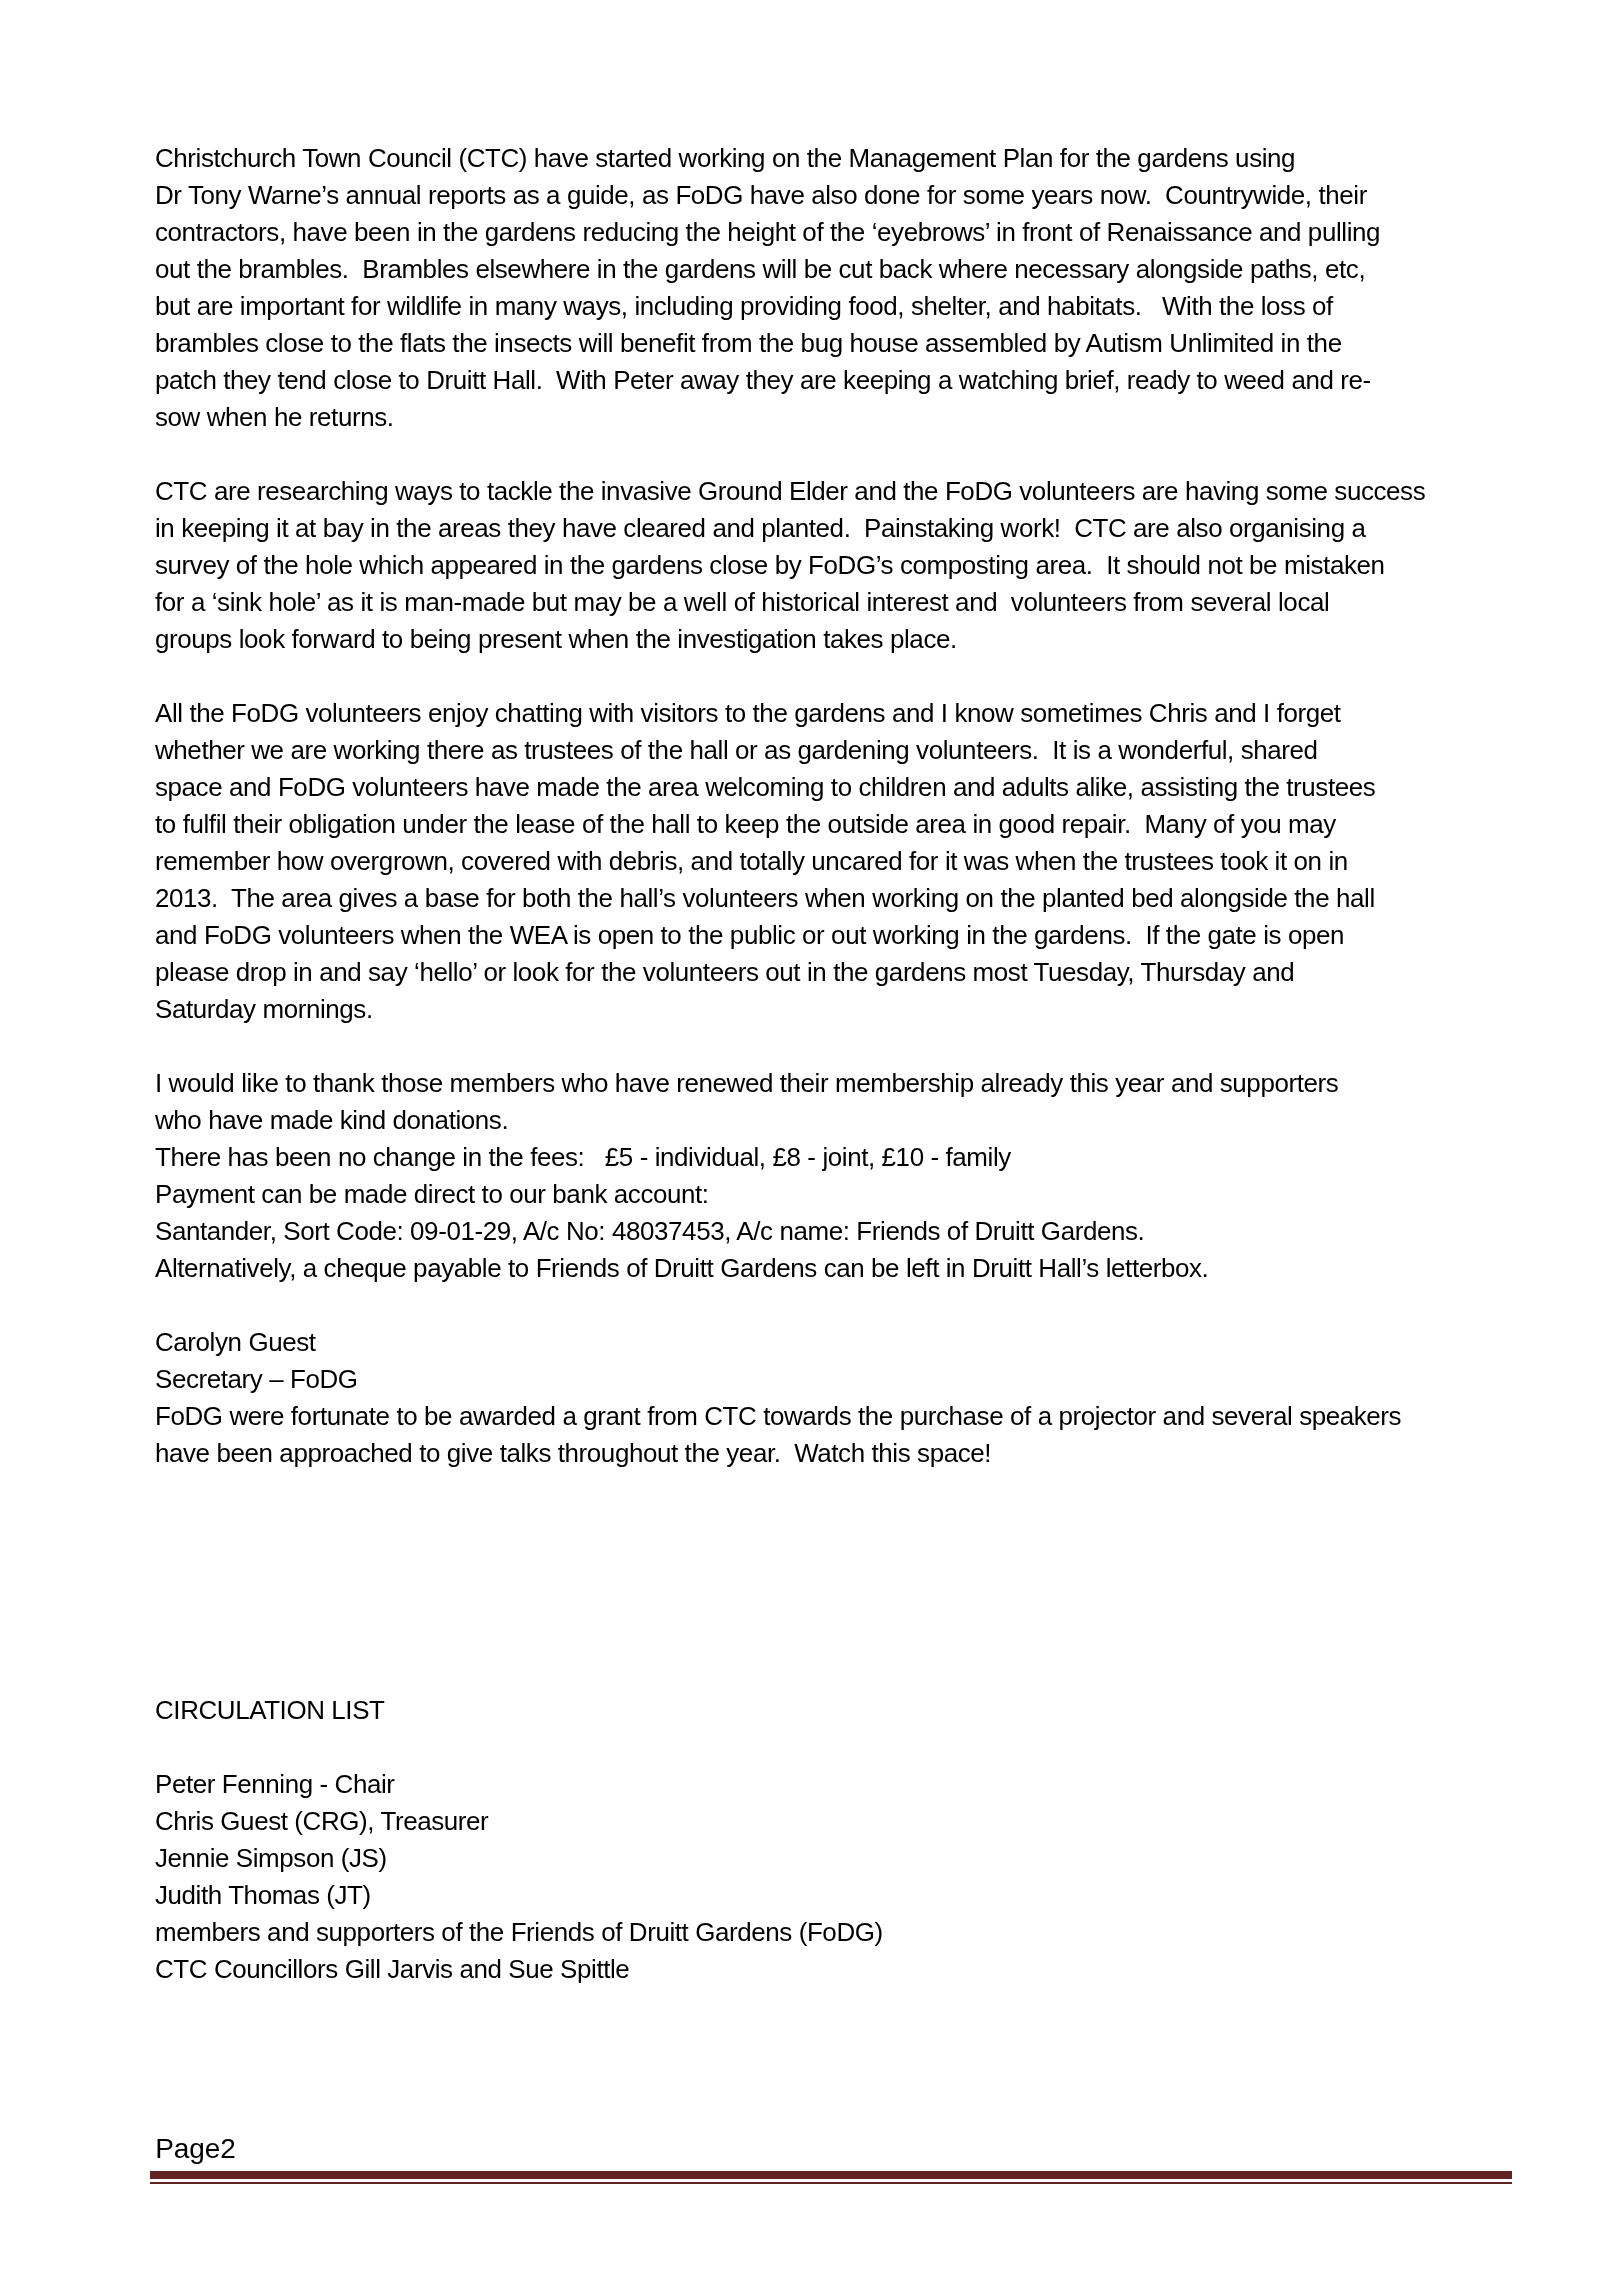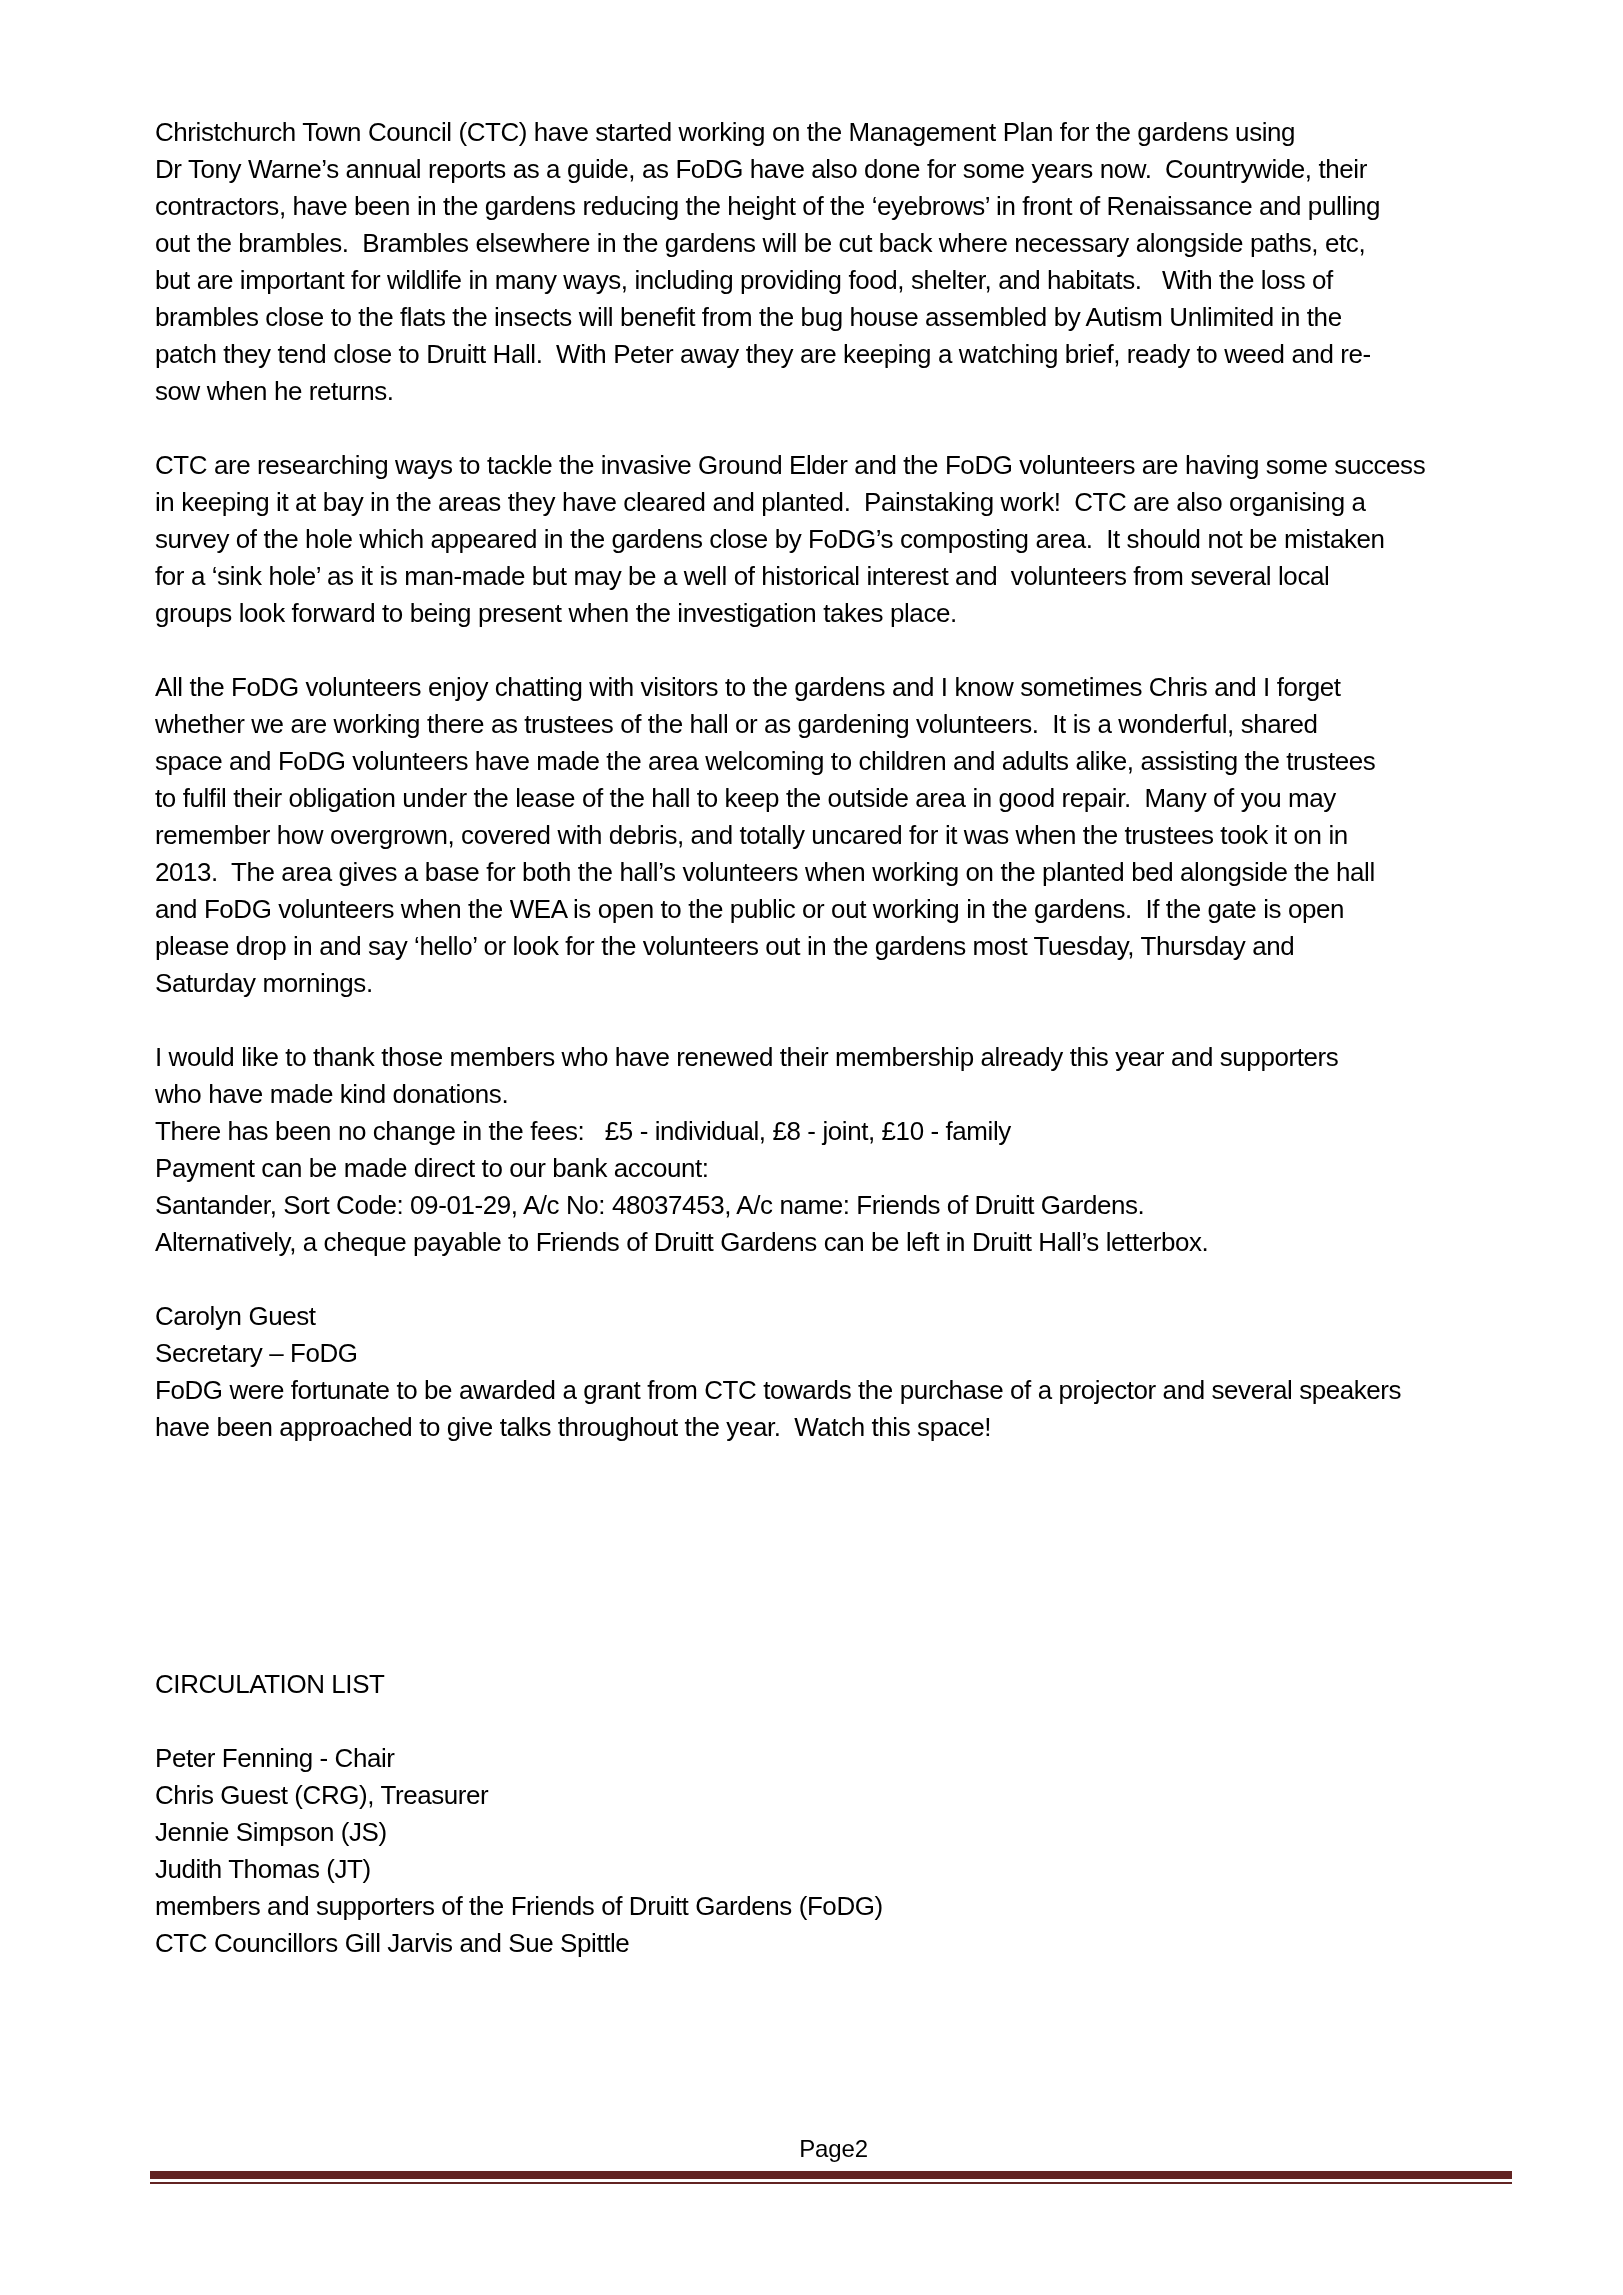--- a/index.html
+++ b/index.html
@@ -11,21 +11,21 @@
     width: 1623px;
     height: 2295px;
     position: relative;
     overflow: hidden;
     color: #000000;
     font-family: "Liberation Sans", "DejaVu Sans", sans-serif;
   }
   .page-body {
     position: absolute;
     left: 155px;
-    top: 114px;
+    top: 140px;
     width: 1361px;
   }
   .line {
     font-size: 26px;
     line-height: 37px;
     height: 37px;
     white-space: pre;
     letter-spacing: -0.4px;
     transform-origin: left center;
   }
@@ -36,26 +36,25 @@
   .spacer-lg { height: 183px; }
   .spacer-sm { height: 37px; }
 
   .footer {
     position: absolute;
     left: 150px;
     top: 2134px;
     width: 1362px;
   }
   .footer-label {
-    font-size: 24px;
+    font-size: 28px;
     line-height: 30px;
     height: 30px;
     padding-left: 5.2px;
     letter-spacing: -0.1px;
-    text-align: center;
   }
   .rule-thick {
     height: 8.5px;
     background: #622423;
     margin-top: 6.5px;
   }
   .rule-gap { height: 2.6px; background: #ffffff; }
   .rule-thin {
     height: 2px;
     background: #622423;

